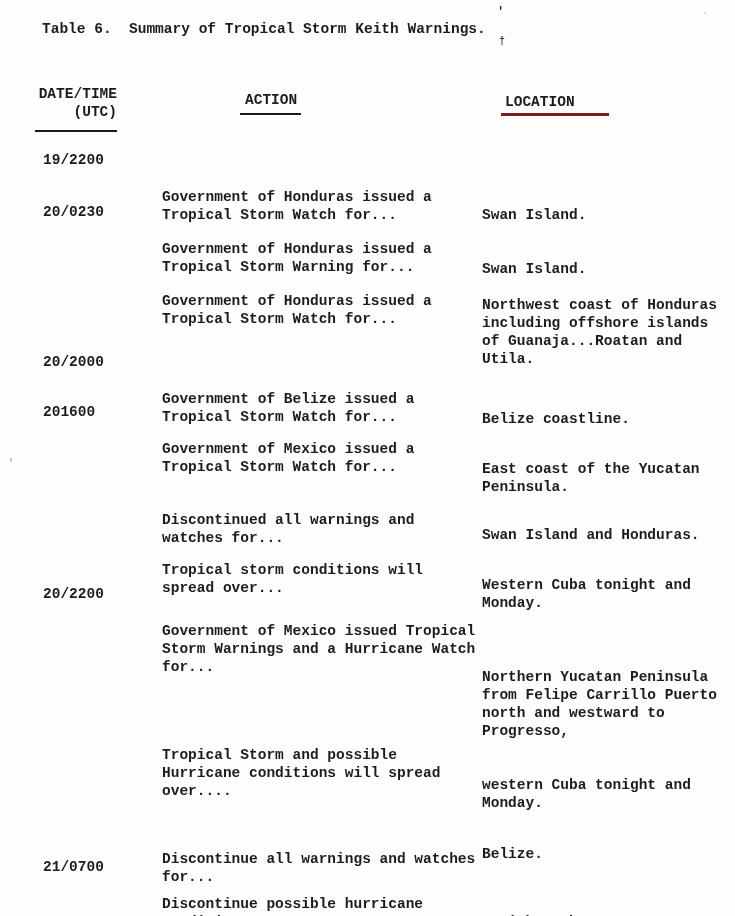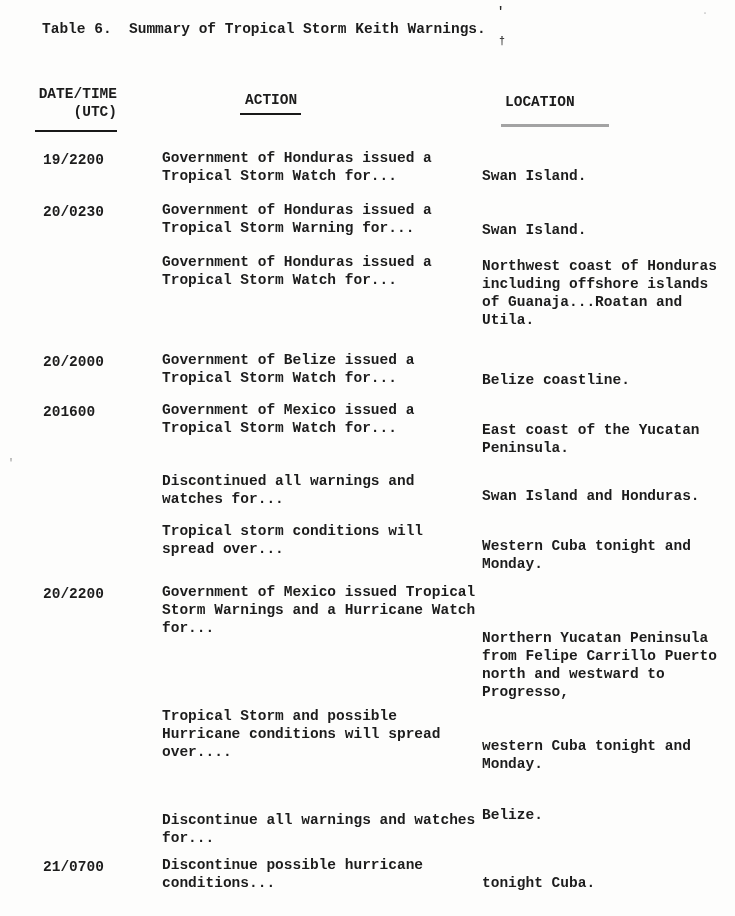--- a/index.html
+++ b/index.html
@@ -13,21 +13,21 @@
     height: 916px;
     background: #fdfdfc;
     overflow: hidden;
     font-family: "Liberation Mono", "DejaVu Sans Mono", monospace;
     font-weight: bold;
     font-size: 14.5px;
     line-height: 18px;
     color: #1c1c1c;
   }
   .abs { position: absolute; }
-  .pre { white-space: pre-line; }
+  .pre { white-space: pre-line; margin-top: 39px; }
   .title {
     left: 42px;
     top: 20px;
     white-space: pre;
   }
   
   .hdr-date {
     left: 35px;
     top: 85px;
     width: 82px;
@@ -38,22 +38,22 @@
   .hdr-date .l2 { display: block; }
   .hdr-action {
     left: 240px;
     top: 91px;
     border-bottom: 2px solid #191919;
     padding: 0 4px 4px 5px;
   }
   .hdr-location {
     left: 501px;
     top: 93px;
-    border-bottom: 3px solid #a3a3a3;
-    padding: 0 34px 13px 4px;
+    border-bottom: 3px solid #7f1d1d;
+    padding: 0 34px 2px 4px;
   }
   
   .c-date { left: 43px; text-align: right; }
   .c-action { left: 162px; }
   .c-loc { left: 482px; }
   
   .mark { color: #2a2a2a; font-size: 12px; line-height: 12px; }
   .mark-a { left: 497px; top: 6px; }
   .mark-b { left: 499px; top: 36px; font-size: 10px; }
   .mark-c { left: 8px; top: 458px; opacity: 0.45; font-size: 10px; }

